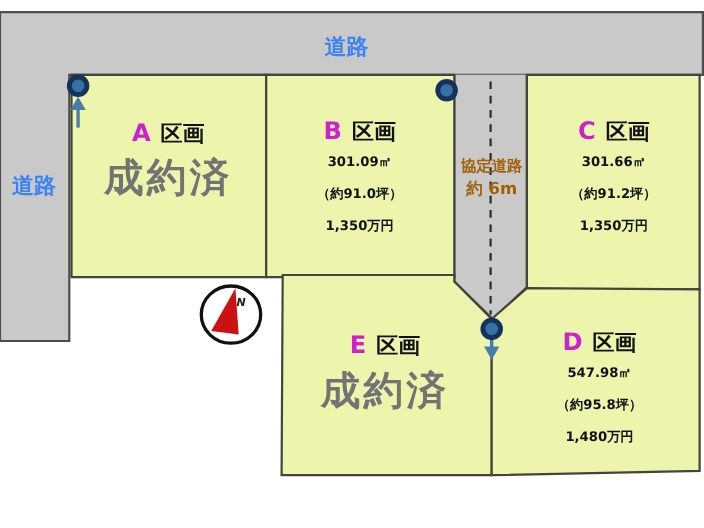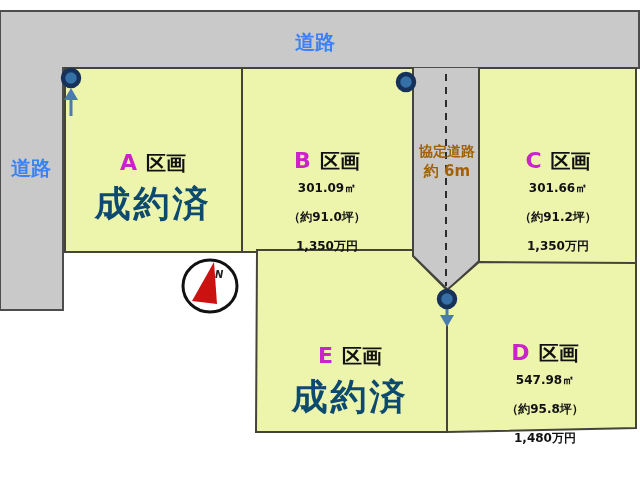--- a/index.html
+++ b/index.html
@@ -2,24 +2,24 @@
 <html><head>
 <meta charset="utf-8">
 <style>
   html,body { margin:0; padding:0; background:#ffffff; }
   .stage {
     position:relative; width:640px; height:480px; background:#ffffff;
     font-family:"DejaVu Sans", sans-serif; overflow:hidden;
   }
   .stage svg { position:absolute; left:0; top:0; }
   .label-block { position:absolute; text-align:center; color:#111111; font-weight:bold; }
-  .plot-title { font-size:20px; line-height:26px; white-space:nowrap;margin-top:42px; }
+  .plot-title { font-size:20px; line-height:26px; white-space:nowrap; }
   .letter { color:#cc22cc; font-size:22px; margin-right:9px; }
   .line  { font-size:12px; line-height:29px; white-space:nowrap; }
-  .sold  { font-size:36px; line-height:46px; color:#0c4a6e; letter-spacing:3px; margin-top:5px; white-space:nowrap; }
+  .sold  { font-size:36px; line-height:46px; color:#737373; letter-spacing:3px; margin-top:5px; white-space:nowrap; }
   .road-label { position:absolute; font-weight:bold; font-size:20px; color:#3b82f6; text-align:center; white-space:nowrap; }
   .agreement { position:absolute; text-align:center; color:#a16207; font-weight:bold; }
   .agreement .l1 { font-size:14px; line-height:19px; white-space:nowrap; }
   .agreement .l2 { font-size:15px; line-height:20px; white-space:nowrap; }
   .compass-n { font-size:10px; font-style:italic; font-weight:bold; fill:#222222; }
 </style>
 </head>
 <body>
 
 <div class="stage">

